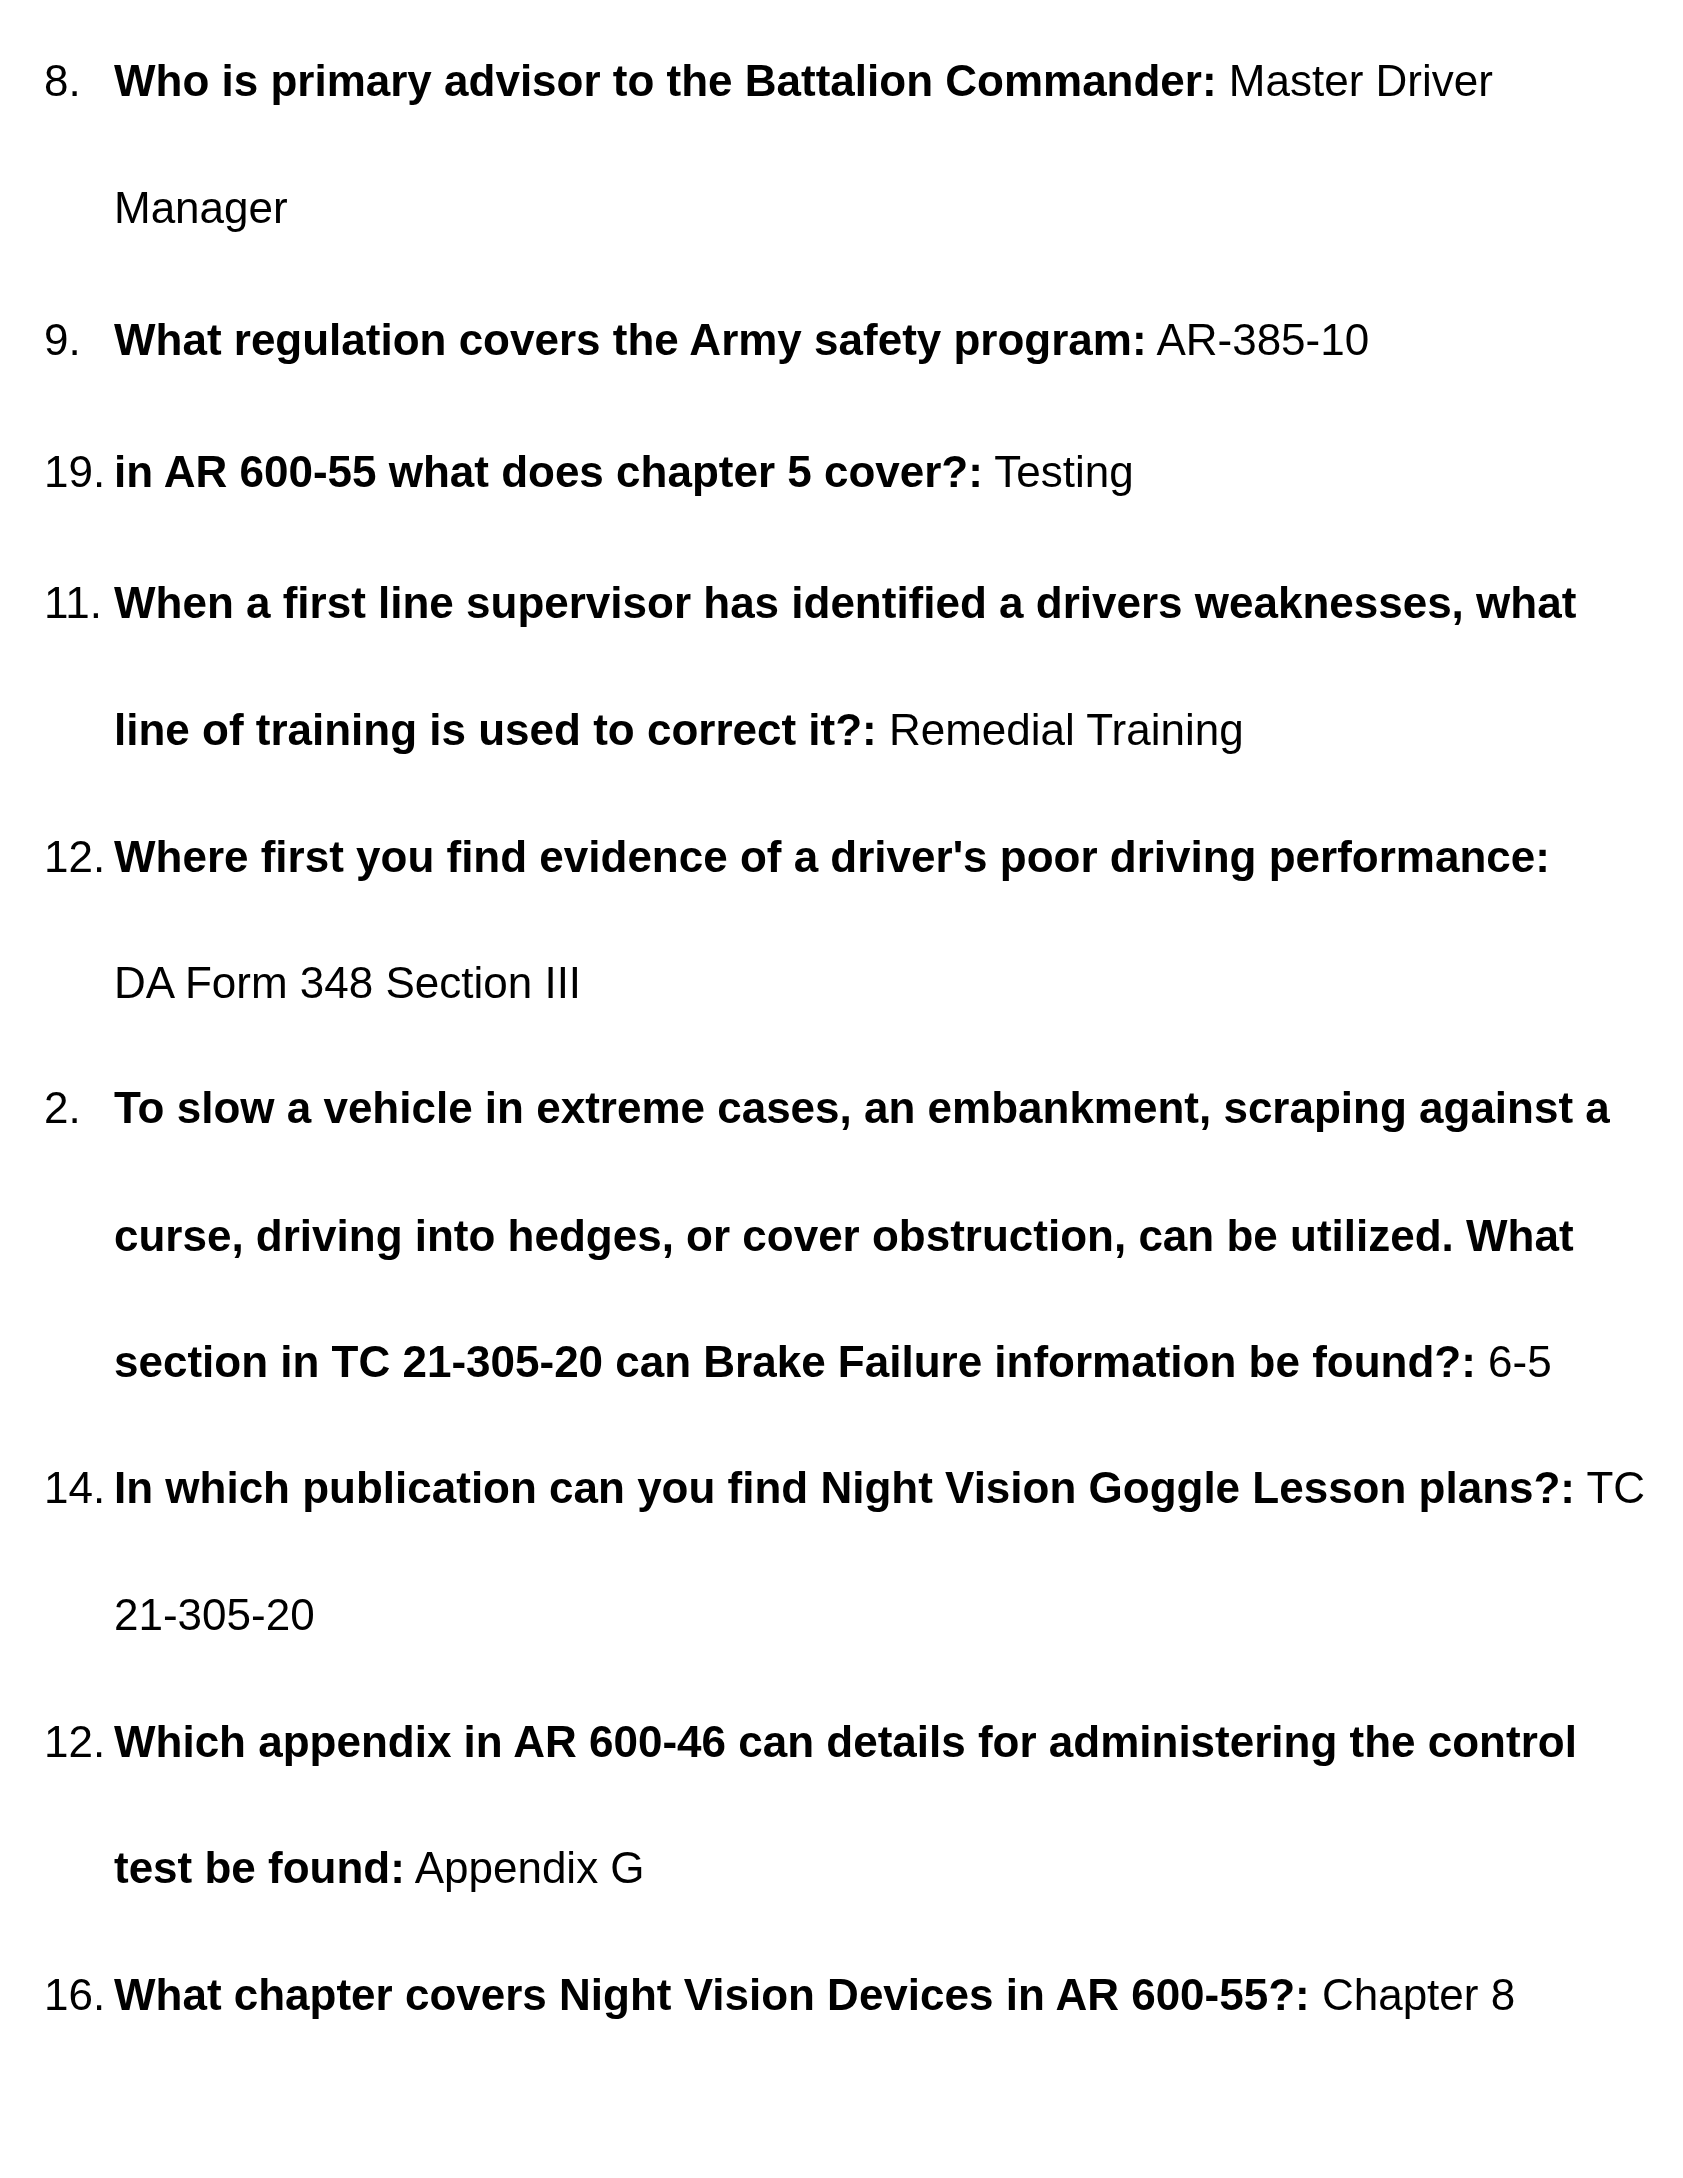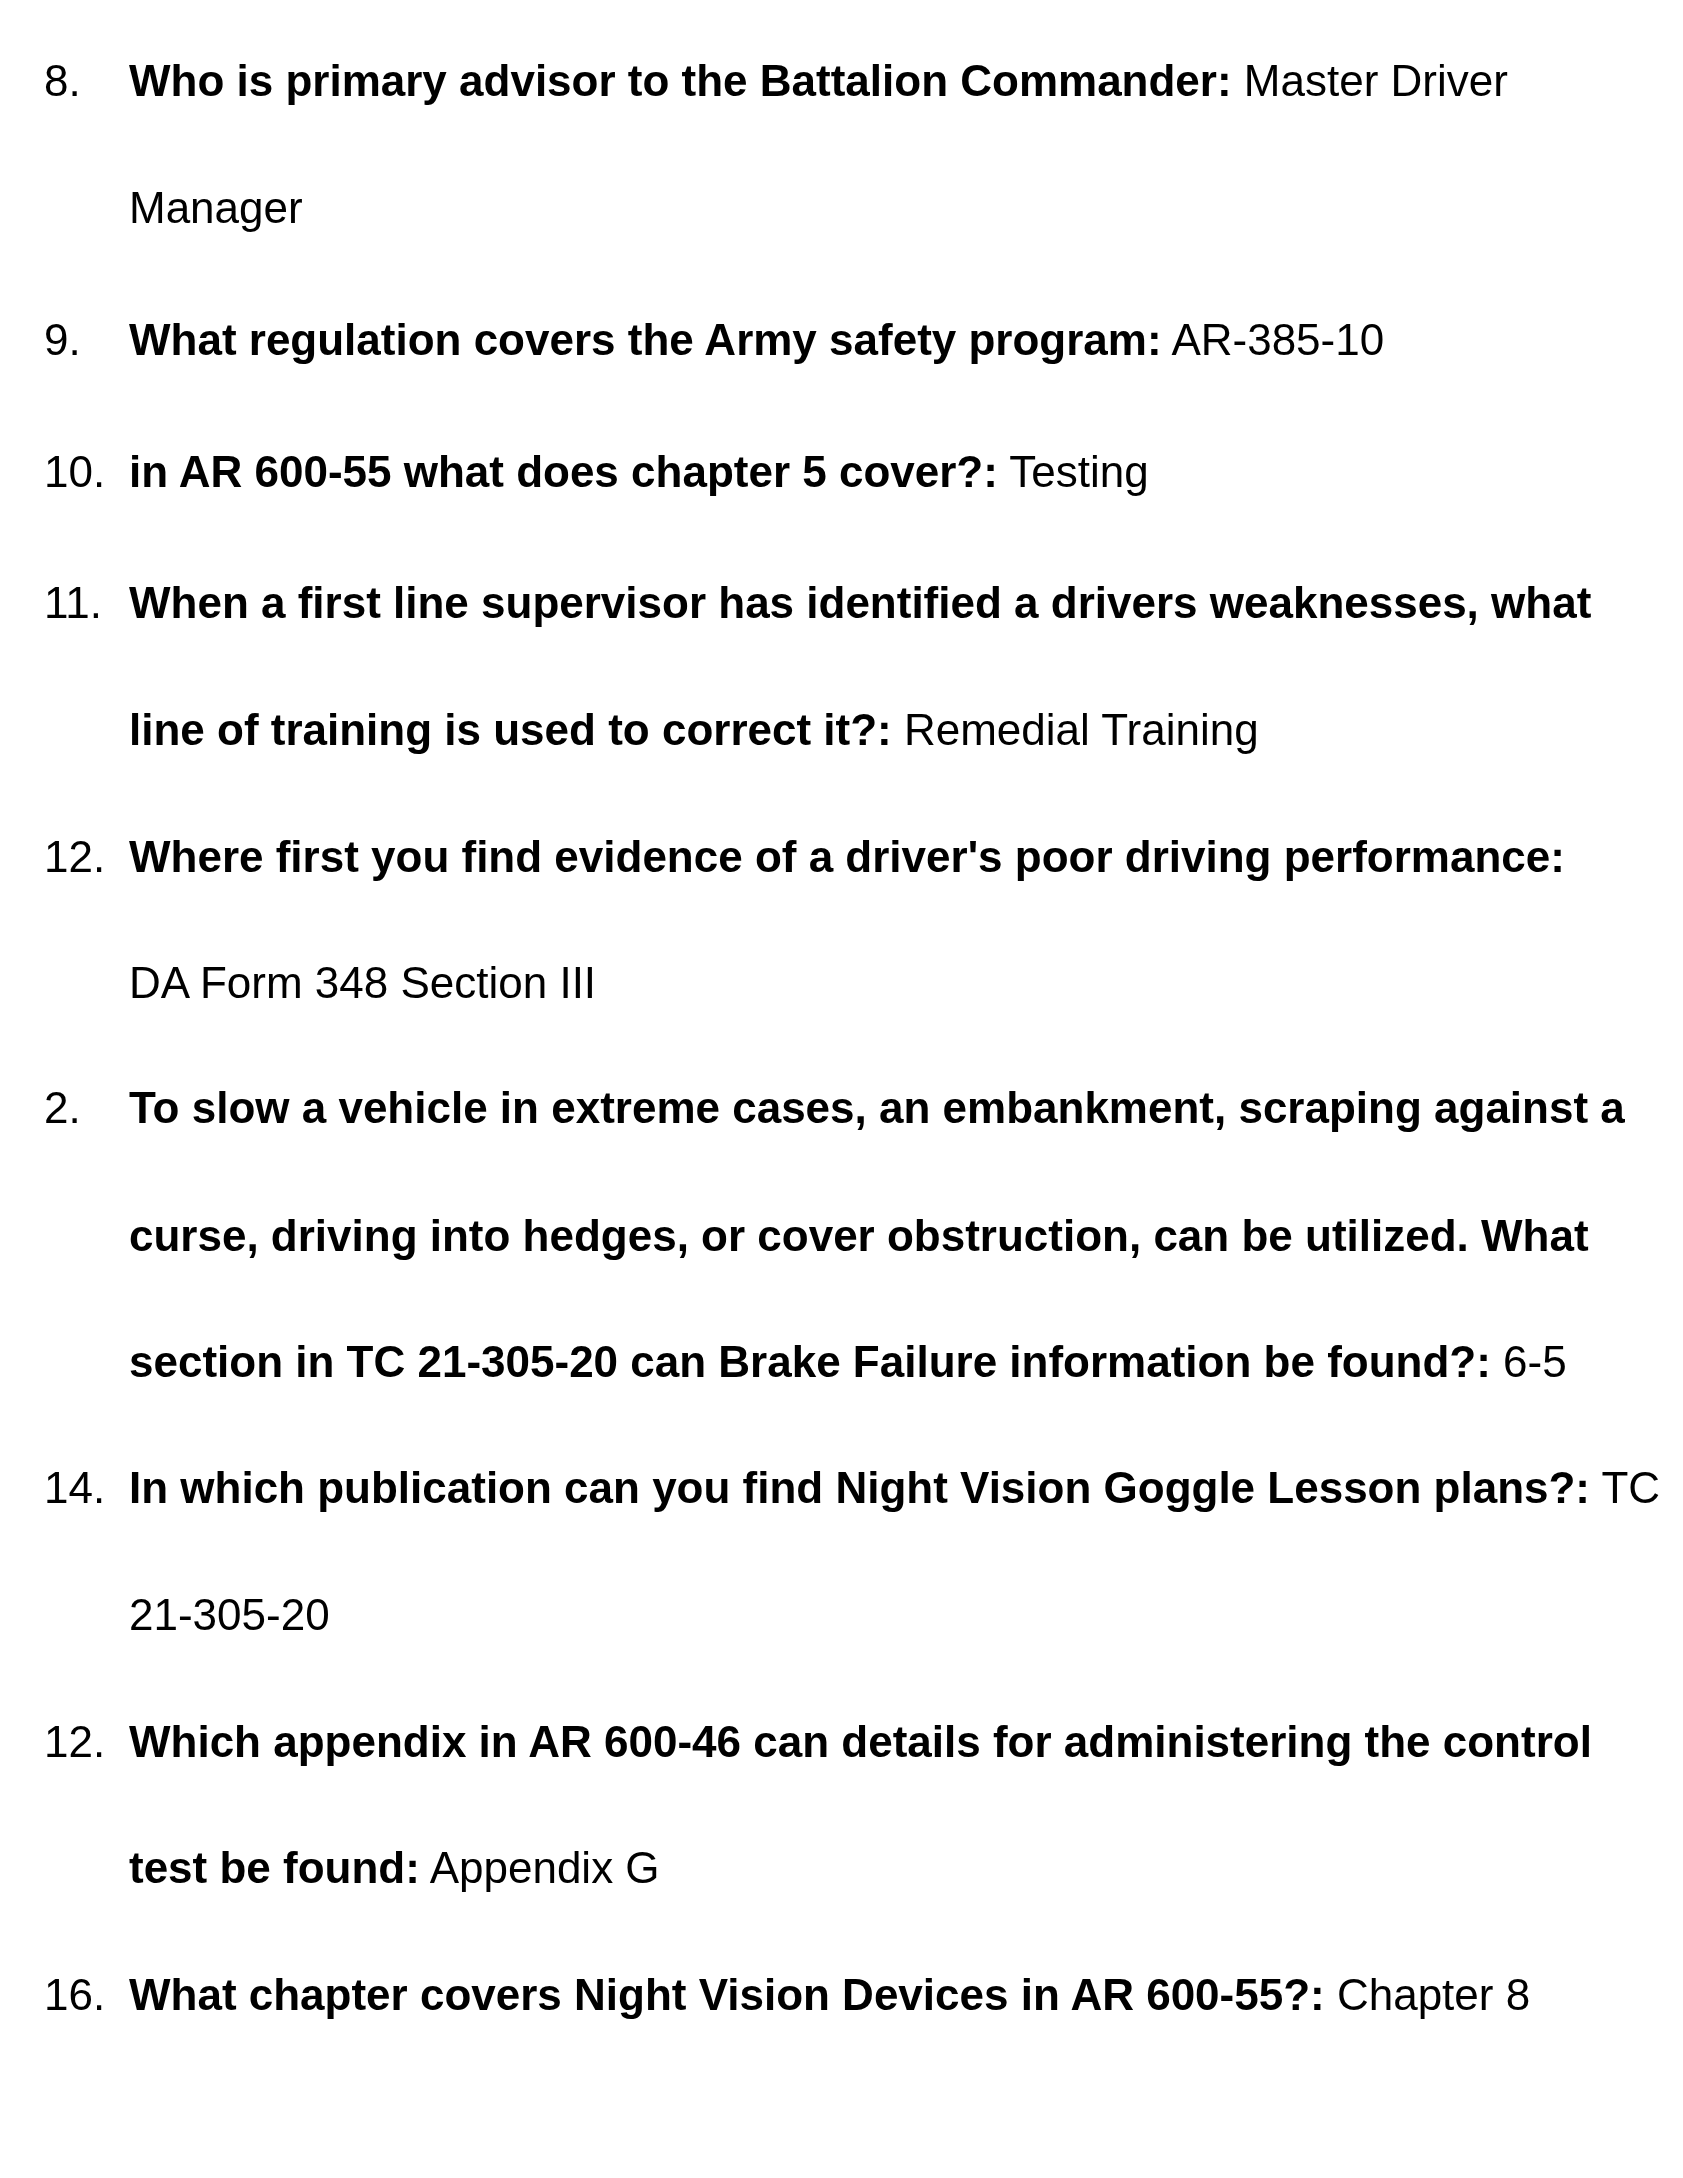--- a/index.html
+++ b/index.html
@@ -1,21 +1,21 @@
 <!DOCTYPE html>
 <html><head>
 <meta charset="utf-8">
 <style>
   html, body { margin: 0; padding: 0; background: #ffffff; }
   body { width: 1683px; height: 2178px; position: relative; overflow: hidden;
          font-family: "Liberation Sans", sans-serif; color: #000000; }
   .page { position: absolute; left: 0; top: 0; width: 1683px; height: 2178px; background: #ffffff; }
   .line { position: absolute; left: 0; height: 50px; line-height: 50px; font-size: 44px; white-space: nowrap; }
   .num { position: absolute; left: 44px; font-weight: normal; }
-  .txt { position: absolute; left: 129px; }
+  .txt { position: absolute; left: 114px; }
   .q { font-weight: bold; }
   .a { font-weight: normal; }
 </style>
 </head>
 <body>
 
 <div class="page">
 
   <div>
     <div class="line" style="top:56px">
@@ -29,21 +29,21 @@
 
   <div>
     <div class="line" style="top:315px">
       <span class="num">9.</span>
       <span class="txt"><span class="q">What regulation covers the Army safety program:</span><span class="a"> AR-385-10</span></span>
     </div>
   </div>
 
   <div>
     <div class="line" style="top:447px">
-      <span class="num">10.</span>
+      <span class="num">19.</span>
       <span class="txt"><span class="q">in AR 600-55 what does chapter 5 cover?:</span><span class="a"> Testing</span></span>
     </div>
   </div>
 
   <div>
     <div class="line" style="top:578px">
       <span class="num">11.</span>
       <span class="txt"><span class="q">When a first line supervisor has identified a drivers weaknesses, what</span><span class="a"></span></span>
     </div>
     <div class="line" style="top:705px">

